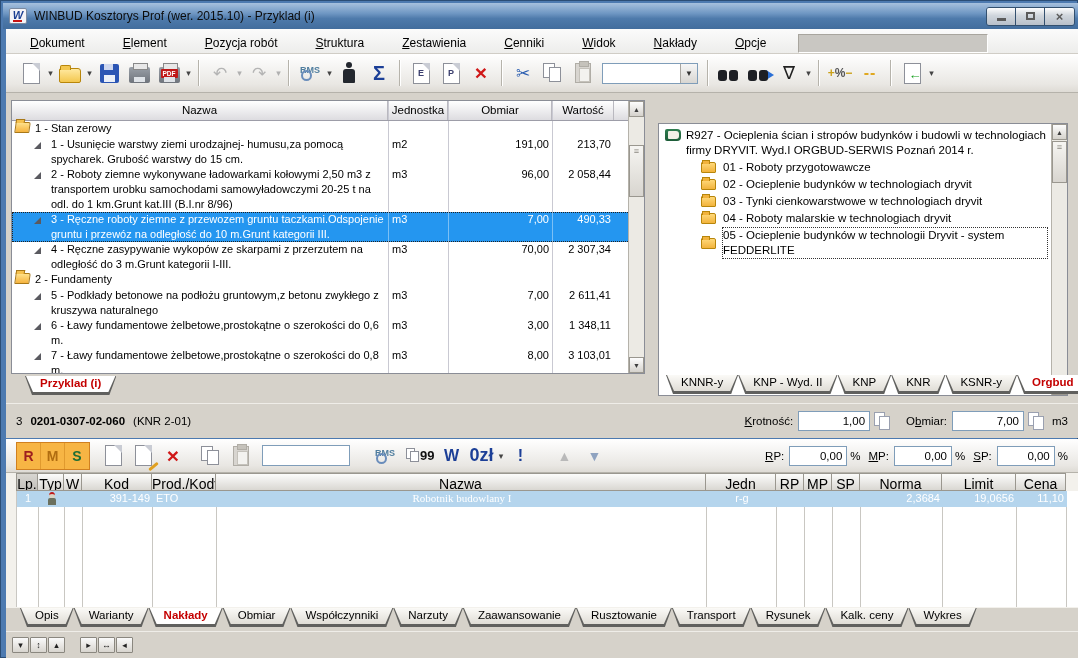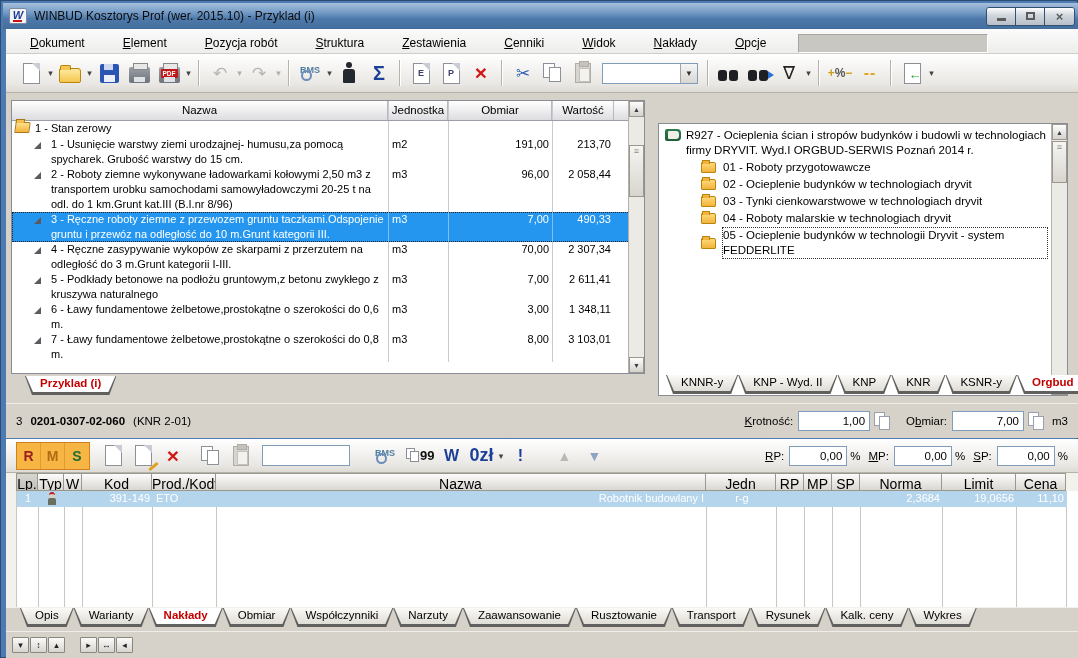--- a/index.html
+++ b/index.html
@@ -346,20 +346,24 @@
           <div class="erow row-indent">
             <div class="cell c-name">
               <span class="iconbox"><span class="tri-icon"></span></span>
               <span class="nametext">4 - Ręczne zasypywanie wykopów ze skarpami z przerzutem na odległość do 3 m.Grunt kategorii I-III.</span>
             </div>
             <div class="cell c-unit">m3</div>
             <div class="cell c-qty">70,00</div>
             <div class="cell c-val">2 307,34</div>
           </div>
           <div class="erow">
+            <div class="cell c-name">
+              <span class="iconbox"><span class="folder-open-icon"></span></span>
+              <span class="nametext">2 - Fundamenty</span>
+            </div>
             <div class="cell c-unit"></div>
             <div class="cell c-qty"></div>
             <div class="cell c-val"></div>
           </div>
           <div class="erow row-indent">
             <div class="cell c-name">
               <span class="iconbox"><span class="tri-icon"></span></span>
               <span class="nametext">5 - Podkłady betonowe na podłożu gruntowym,z betonu zwykłego z kruszywa naturalnego</span>
             </div>
             <div class="cell c-unit">m3</div>
@@ -571,21 +575,21 @@
         <div class="gcol" style="left: 0px; width: 844px;"></div>
         <div class="gcol" style="left: 0px; width: 926px;"></div>
         <div class="gcol" style="left: 0px; width: 1000px;"></div>
         <div class="gcol" style="left: 0px; width: 1050px;"></div>
         <div class="resrow">
           <div class="rc" style="width: 22px; text-align: center;">1</div>
           <div class="rc" style="width: 26px; text-align: center;"><span class="worker-icon"></span></div>
           <div class="rc" style="width: 18px; text-align: center;"></div>
           <div class="rc" style="width: 70px; text-align: right;">391-149</div>
           <div class="rc" style="width: 64px; text-align: left;">ETO</div>
-          <div class="rc" style="width: 490px; text-align: right;">Robotnik budowlany I</div>
+          <div class="rc" style="width: 490px; text-align: center; font-family: Liberation Serif, serif;">Robotnik budowlany I</div>
           <div class="rc" style="width: 70px; text-align: center;">r-g</div>
           <div class="rc" style="width: 28px; text-align: center;"></div>
           <div class="rc" style="width: 28px; text-align: center;"></div>
           <div class="rc" style="width: 28px; text-align: center;"></div>
           <div class="rc" style="width: 82px; text-align: right;">2,3684</div>
           <div class="rc" style="width: 74px; text-align: right;">19,0656</div>
           <div class="rc" style="width: 50px; text-align: right;">11,10</div>
         </div>
       </div>
   </div>

